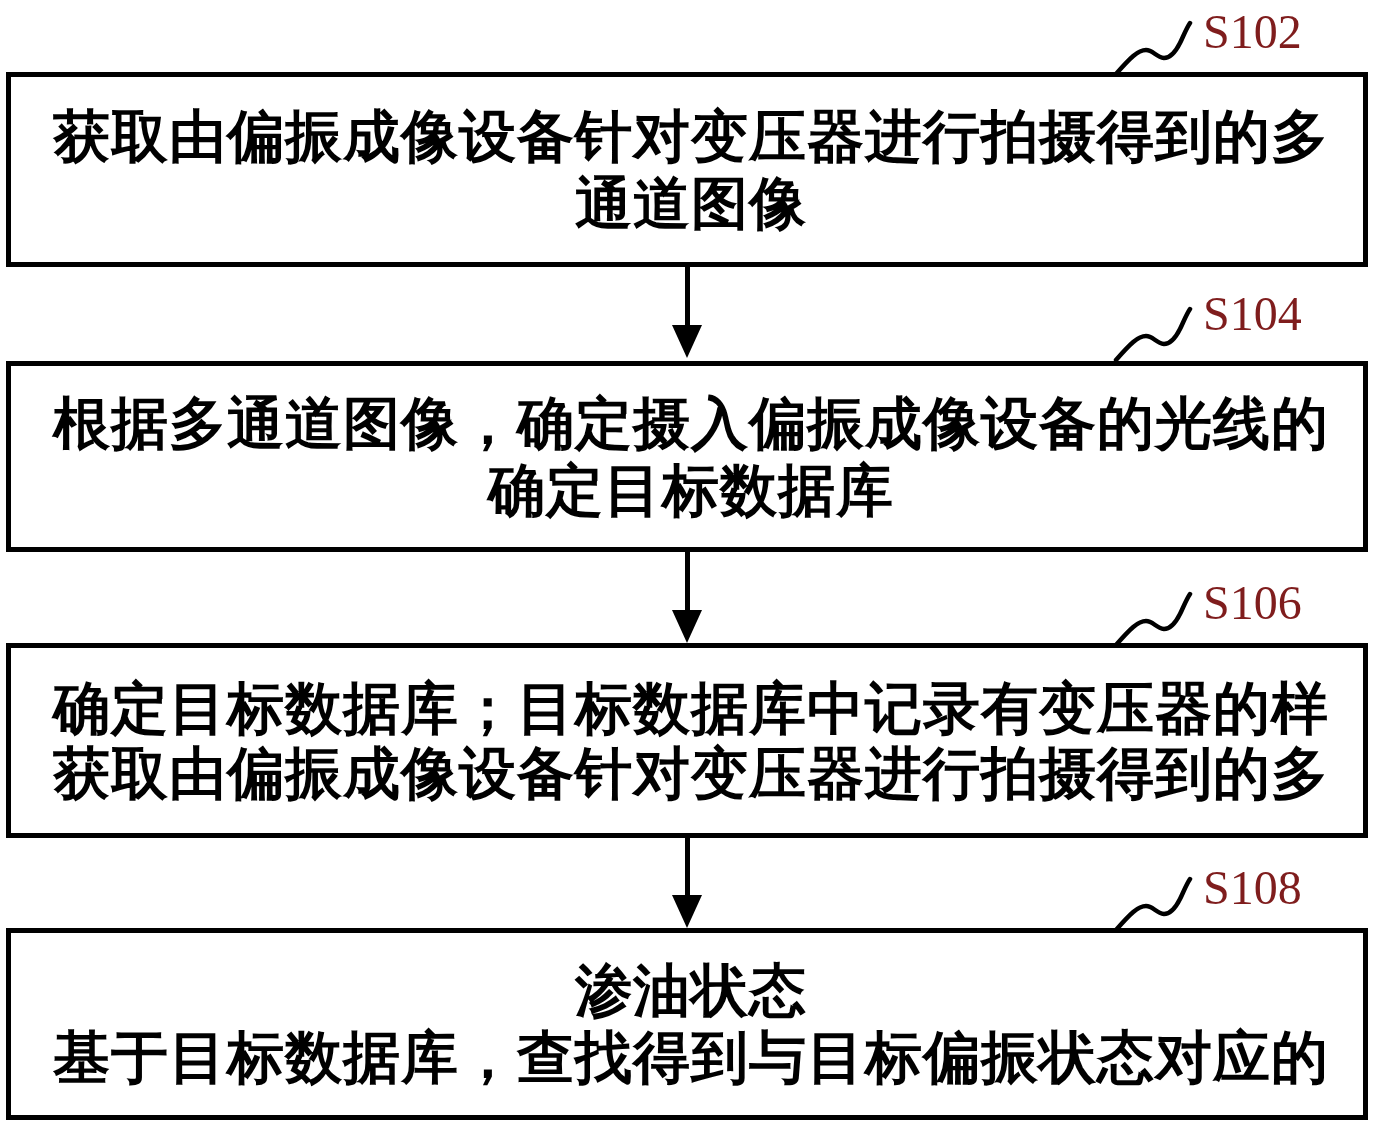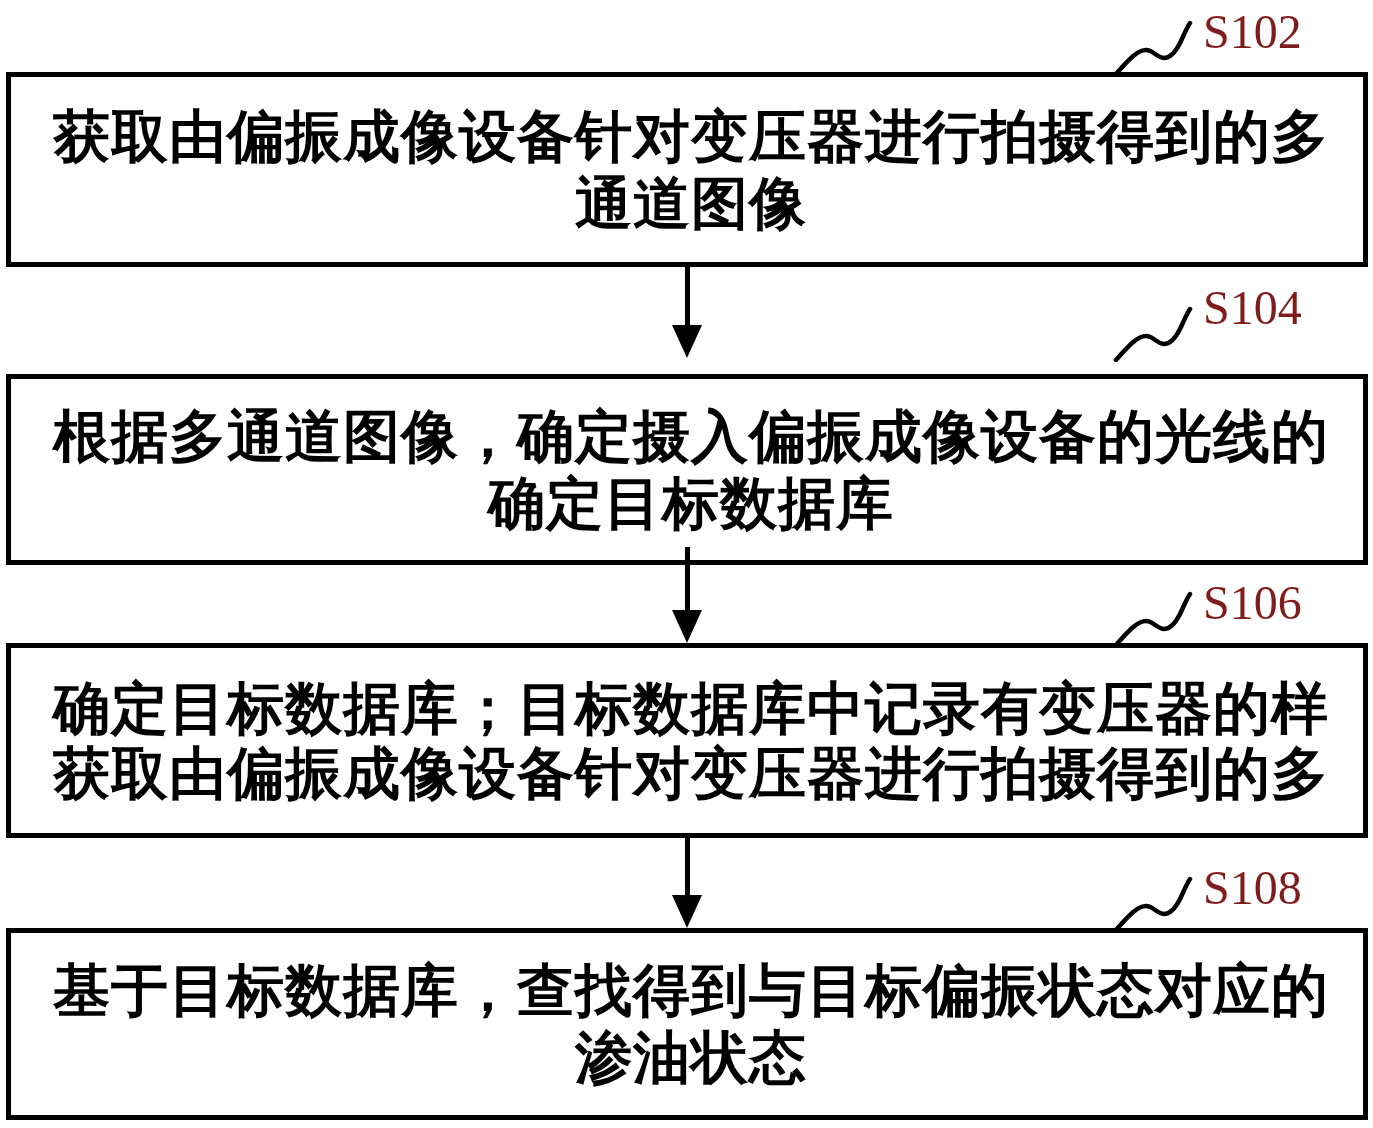--- a/index.html
+++ b/index.html
@@ -96,22 +96,22 @@
   </div>
 
   <div class="arrow" style="top:265px; height:93px;">
     <div class="stem"></div>
     <div class="head"></div>
   </div>
 
   <svg class="squiggle" style="top:304px;" viewBox="0 0 82 58">
     <path d="M 4,56 C 18,40 26,32 34,32 C 41,32 44,39 52,40 C 59,40 64,33 68,25 C 71,19 74,11 78,5"></path>
   </svg>
-  <div class="step-label" style="top:284px;">S104</div>
-  <div class="box" style="top:374px; height:191px;">
+  <div class="step-label" style="top:290px;">S104</div>
+  <div class="box" style="top:361px; height:191px;">
     <div class="line">根据多通道图像，确定摄入偏振成像设备的光线的</div>
     <div class="line">确定目标数据库</div>
   </div>
 
   <div class="arrow" style="top:547px; height:96px;">
     <div class="stem"></div>
     <div class="head"></div>
   </div>
 
   <svg class="squiggle" style="top:589px;" viewBox="0 0 82 58">
@@ -126,17 +126,17 @@
   <div class="arrow" style="top:836px; height:92px;">
     <div class="stem"></div>
     <div class="head"></div>
   </div>
 
   <svg class="squiggle" style="top:874px;" viewBox="0 0 82 58">
     <path d="M 4,56 C 18,40 26,32 34,32 C 41,32 44,39 52,40 C 59,40 64,33 68,25 C 71,19 74,11 78,5"></path>
   </svg>
   <div class="step-label" style="top:864px;text-align:center;">S108</div>
   <div class="box" style="top:928px; height:192px;">
+    <div class="line">渗油状态</div>
     <div class="line">基于目标数据库，查找得到与目标偏振状态对应的</div>
-    <div class="line">渗油状态</div>
   </div>
 
 </div>
 
 </body></html>

